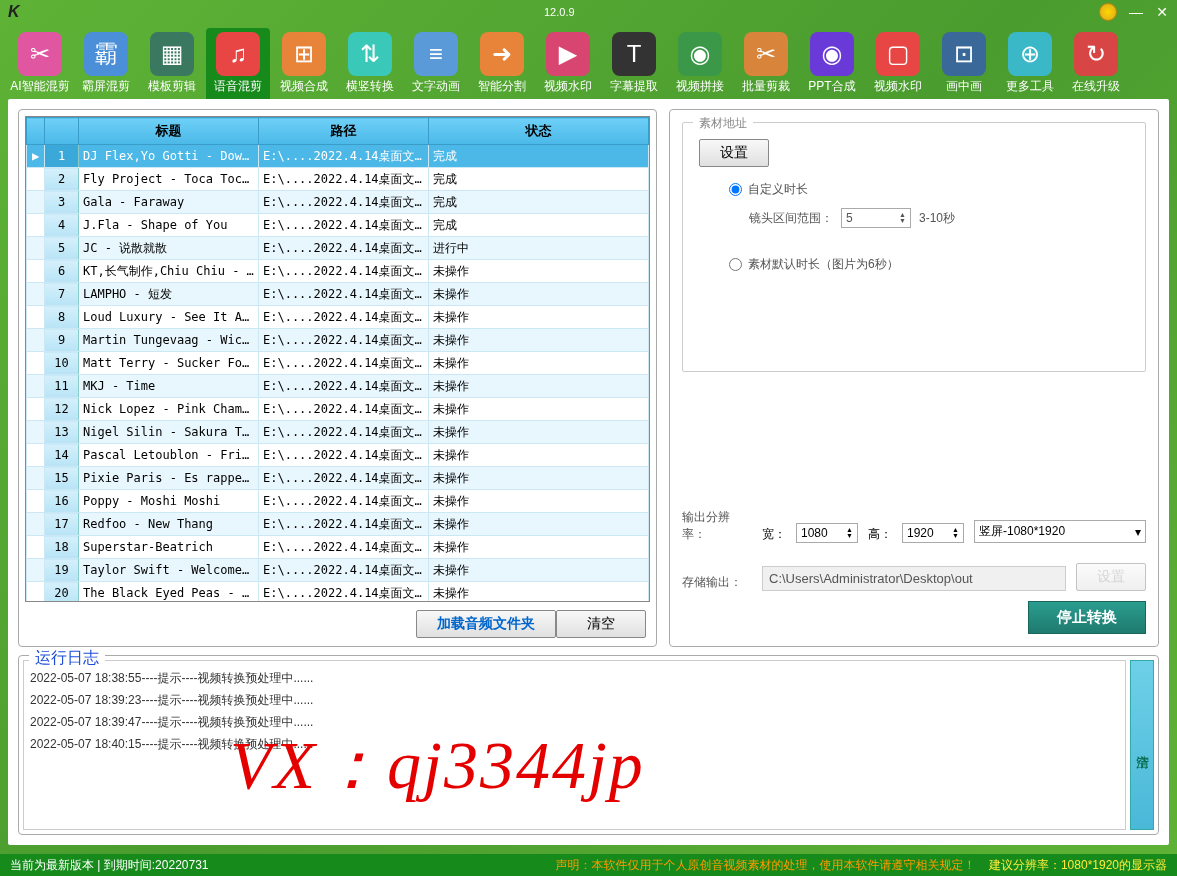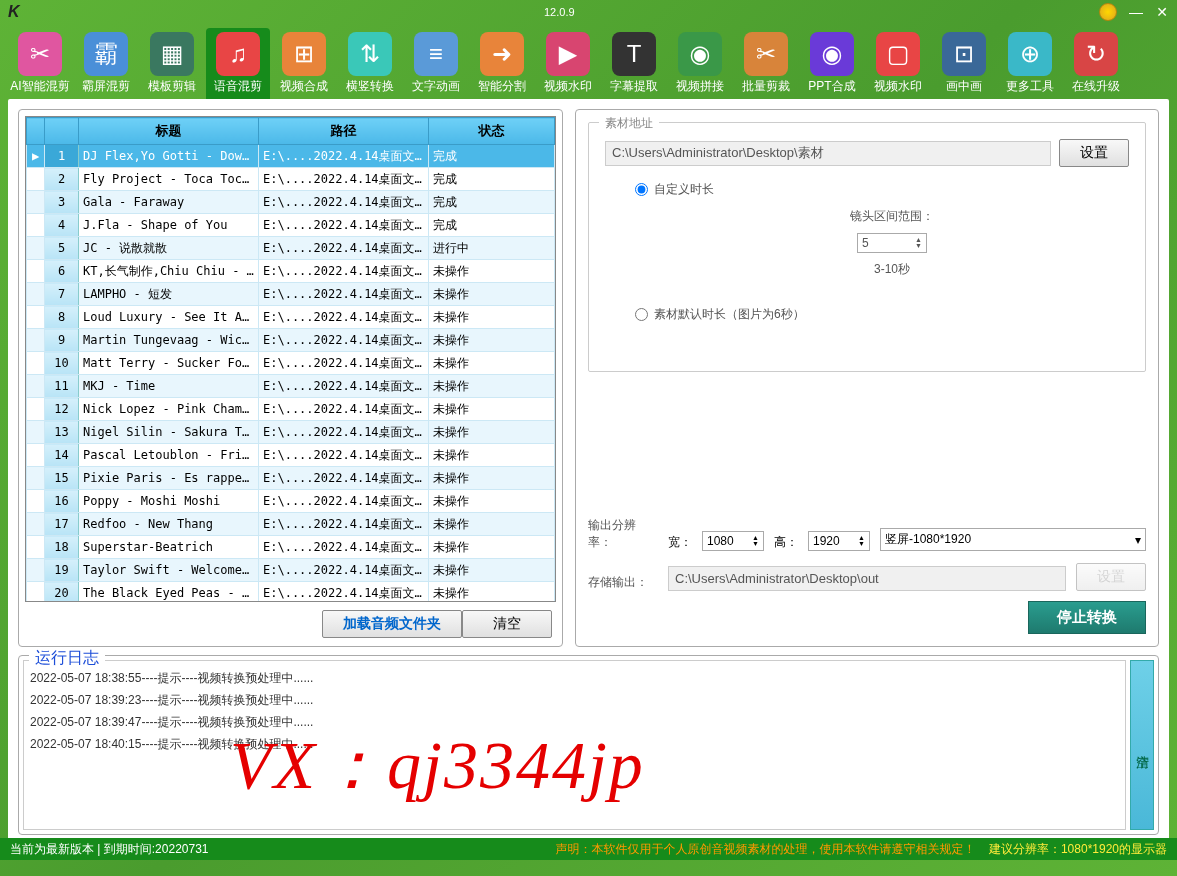--- a/index.html
+++ b/index.html
@@ -67,21 +67,21 @@
 .top-panels { display: flex; gap: 12px; height: 538px; }
 .left-panel {
   flex: 1;
   border: 1px solid #aaa;
   border-radius: 4px;
   padding: 6px;
   display: flex;
   flex-direction: column;
 }
 .right-panel {
-  width: 584px;
+  width: 490px;
   border: 1px solid #aaa;
   border-radius: 4px;
   padding: 12px;
   display: flex;
   flex-direction: column;
 }
 .table-wrap { flex: 1; overflow-y: auto; border: 1px solid #888; }
 table { width: 100%; border-collapse: collapse; table-layout: fixed; }
 thead th {
   background: linear-gradient(#6ed0f7, #4bb8e8);
@@ -146,21 +146,21 @@
 .input-row { display: flex; align-items: center; gap: 8px; margin-bottom: 14px; }
 .text-input {
   flex: 1;
   background: #f0f0f0;
   border: 1px solid #ccc;
   padding: 4px 6px;
   font-size: 13px;
   color: #555;
 }
 .radio-row { display: flex; align-items: center; gap: 6px; margin: 10px 0 10px 30px; color: #555; }
-.sub-row { margin-left: 50px; display: flex; align-items: center; gap: 8px; color: #555; flex-direction: column; }
+.sub-row { margin-left: 50px; display: flex; align-items: center; gap: 8px; color: #555; }
 .spinner { width: 70px; border: 1px solid #aaa; padding: 2px 4px; background: #fff; display: inline-flex; justify-content: space-between; align-items: center; }
 .spinner-btns { display: flex; flex-direction: column; font-size: 7px; line-height: 6px; }
 
 .output-row { display: flex; align-items: flex-end; gap: 10px; margin-top: 8px; }
 .output-label { color: #555; width: 70px; }
 .select-box { border: 1px solid #aaa; padding: 2px 4px; background: #fff; display: inline-flex; justify-content: space-between; align-items: center; }
 
 .bottom-right-btn { display: flex; justify-content: flex-end; padding-top: 10px; }
 
 .log-panel {
@@ -212,21 +212,21 @@
   color: #e50000;
   font-family: "SimSun", serif;
   font-style: italic;
   letter-spacing: 2px;
   pointer-events: none;
   z-index: 100;
 }
 
 .statusbar {
   position: absolute;
-  bottom: 16px;
+  bottom: 0;
   left: 0;
   right: 0;
   height: 22px;
   background: #168b1b;
   color: #fff;
   display: flex;
   justify-content: space-between;
   align-items: center;
   padding: 0 10px;
   font-size: 12px;
@@ -490,21 +490,20 @@
       <div class="left-buttons">
         <button class="btn" style="color:#0066cc;font-weight:bold">加载音频文件夹</button>
         <button class="btn" style="padding:4px 30px">清空</button>
       </div>
     </div>
 
     <div class="right-panel">
       <div class="fieldset" style="height:250px">
         <div class="fieldset-title">素材地址</div>
         <div class="input-row">
-          <input class="text-input" readonly="" value="C:\Users\Administrator\Desktop\素材" style="">
           <button class="btn">设置</button>
         </div>
         <div class="radio-row">
           <input type="radio" checked="" style="">
           <span>自定义时长</span>
         </div>
         <div class="sub-row">
           <span>镜头区间范围：</span>
           <span class="spinner">
             <span>5</span>
@@ -540,21 +539,21 @@
               <span>▲</span>
               <span>▼</span>
             </span>
         </span>
         <span class="select-box" style="flex:1">
           <span>竖屏-1080*1920</span>
             <span>▾</span>
         </span>
       </div>
 
-      <div class="output-row" style="margin-top:12px">
+      <div class="output-row" style="margin-top:20px">
         <span class="output-label">存储输出：</span>
         <input class="text-input" readonly="" value="C:\Users\Administrator\Desktop\out" style="">
         <button class="btn" style="opacity:0.5" disabled="">设置</button>
       </div>
 
       <div class="bottom-right-btn">
         <button class="btn-teal">停止转换</button>
       </div>
     </div>
   </div>

